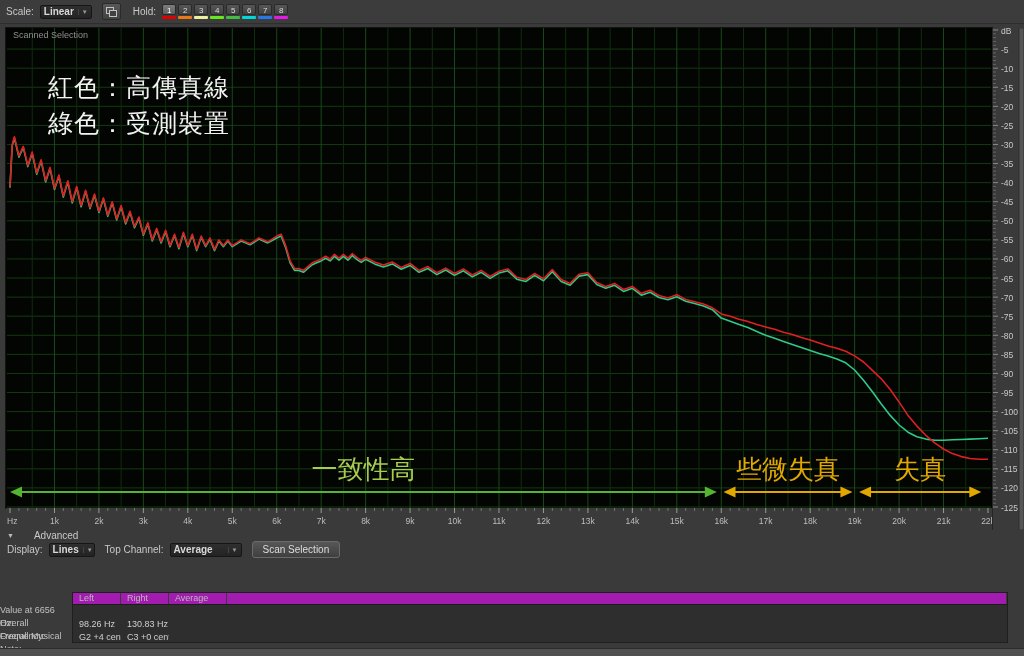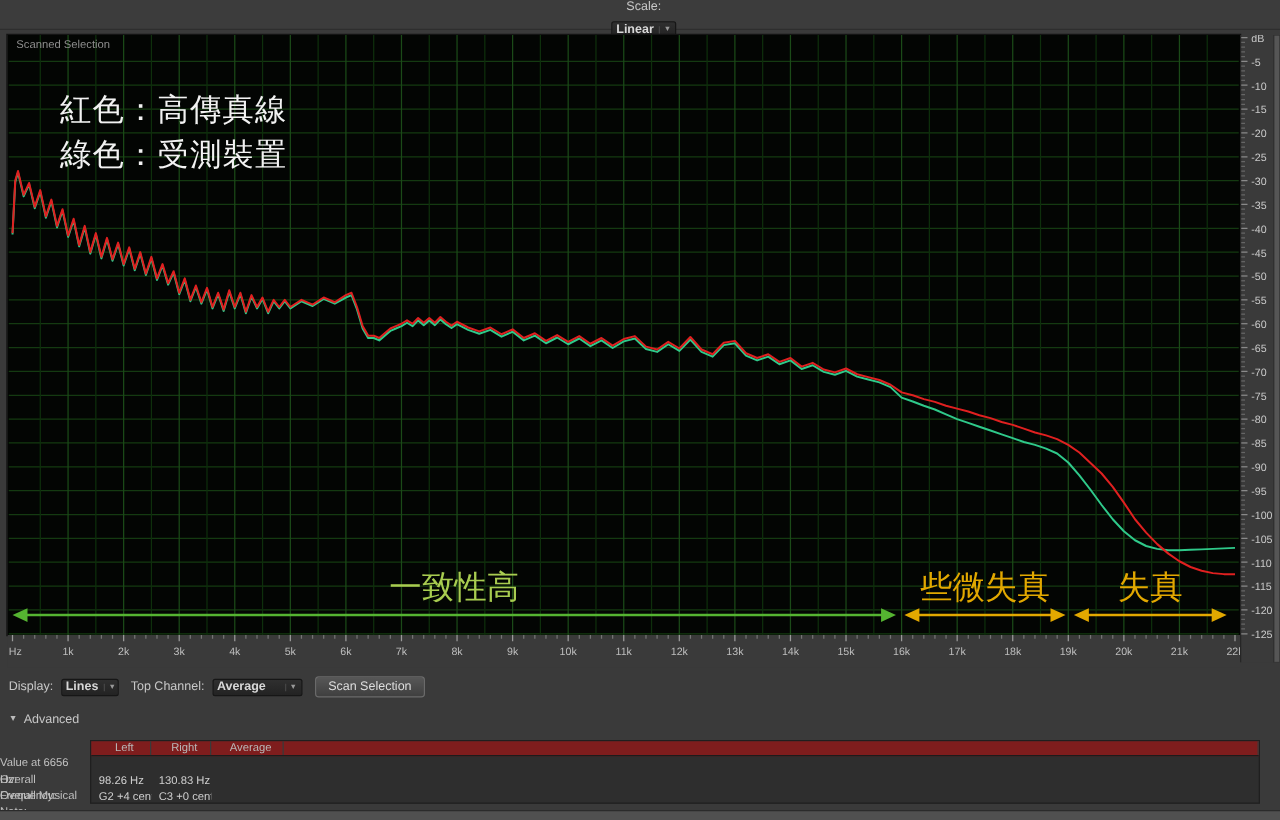--- a/index.html
+++ b/index.html
@@ -1,21 +1,21 @@
 <!DOCTYPE html>
 <html><head>
 <meta charset="utf-8">
 <style>
   html,body{margin:0;padding:0;background:#3a3a3a;width:1024px;height:656px;overflow:hidden;
     font-family:"Liberation Sans","DejaVu Sans",sans-serif;}
   #app{position:relative;width:1024px;height:656px;background:#3a3a3a;}
   
   #toolbar{position:absolute;left:0;top:0;width:1024px;height:24px;background:#3c3c3c;
     display:flex;align-items:center;gap:6px;padding-left:6px;box-sizing:border-box;
-    border-bottom:1px solid #2e2e2e;font-size:10px;color:#c8c8c8;flex-direction:column;}
+    border-bottom:1px solid #2e2e2e;font-size:10px;color:#c8c8c8;}
   .dd{height:14px;background:linear-gradient(#2f2f2f,#232323);border:1px solid #161616;
     border-radius:2px;color:#d8d8d8;display:inline-flex;align-items:center;
     justify-content:space-between;padding:0 3px;font-size:10px;box-sizing:border-box;font-weight:bold;}
   .dd .arr{font-size:6px;color:#999;margin-left:4px;padding-left:3px;border-left:1px solid #444;}
   .ticon-btn{width:17px;height:15px;background:linear-gradient(#585858,#414141);
     border:1px solid #2a2a2a;border-radius:2px;position:relative;display:inline-block;}
   .ticon-btn i{position:absolute;border:1px solid #c2c2c2;background:transparent;}
   .ticon-btn .sq1{left:3px;top:3px;width:6px;height:5px;}
   .ticon-btn .sq2{left:6px;top:6px;width:6px;height:5px;background:#414141;}
   #holdGroup{display:flex;gap:2px;align-items:flex-start;}
@@ -24,35 +24,35 @@
     background:linear-gradient(#565656,#424242);border:1px solid #2a2a2a;border-radius:2px;box-sizing:border-box;}
   .hold.active .num{background:linear-gradient(#7d7d7d,#5f5f5f);color:#fff;}
   .hold .bar{display:block;height:3px;margin-top:1px;border-radius:1px;}
   
   #plot{position:absolute;left:6px;top:28px;background:#030503;outline:1px solid #141414;}
   #yruler{position:absolute;left:992px;top:28px;}
   #xruler{position:absolute;left:6px;top:508px;}
   
   .ctl-row{position:absolute;left:7px;display:flex;align-items:center;gap:6px;
     font-size:10px;color:#c8c8c8;}
-  #row1{top:541px;} #row2{top:570px;gap:5px;} #row3{top:573px;}
+  #row1{top:541px;} #row2{top:530px;gap:20px;} #row3{top:573px;}
   .btn{height:15px;padding:0 10px;background:linear-gradient(#575757,#3f3f3f);
     border:1px solid #6a6a6a;border-radius:3px;color:#ddd;font-size:10px;
     display:inline-flex;align-items:center;}
   .tri{font-size:7px;color:#bbb;}
   .orange{color:#e8a33d;}
   
   #rowLabels{position:absolute;left:0;top:592px;width:68px;font-size:9px;color:#c0c0c0;
     text-align:left;}
   #rowLabels div{height:13px;line-height:13px;}
   #rowLabels div:first-child{margin-top:12px;}
   #rtable{position:absolute;left:72px;top:592px;width:936px;height:51px;background:#2e2e2e;
     border:1px solid #1f1f1f;box-sizing:border-box;font-size:9px;color:#cfcfcf;}
   .t-head{display:grid;grid-template-columns:48px 48px 58px 1fr;height:11px;line-height:11px;
-    background:#7f1d1d;color:#b8b8b8;border-bottom:1px solid #1c1c1c;text-align:center;}
+    background:#a21caf;color:#b8b8b8;border-bottom:1px solid #1c1c1c;}
   .t-head span{padding-left:6px;border-right:1px solid #3a3a3a;overflow:hidden;}
   .t-row{display:grid;grid-template-columns:48px 48px 58px 1fr;height:13px;line-height:13px;}
   .t-row span{padding-left:6px;overflow:hidden;white-space:nowrap;}
   #watermark{position:absolute;left:760px;top:551px;width:246px;text-align:right;
     font-size:25px;font-weight:bold;color:#ebebeb;}
   #bottomstrip{position:absolute;left:0;top:648px;width:1024px;height:8px;background:#505050;
     border-top:1px solid #2b2b2b;}
 </style>
 </head>
 <body>

